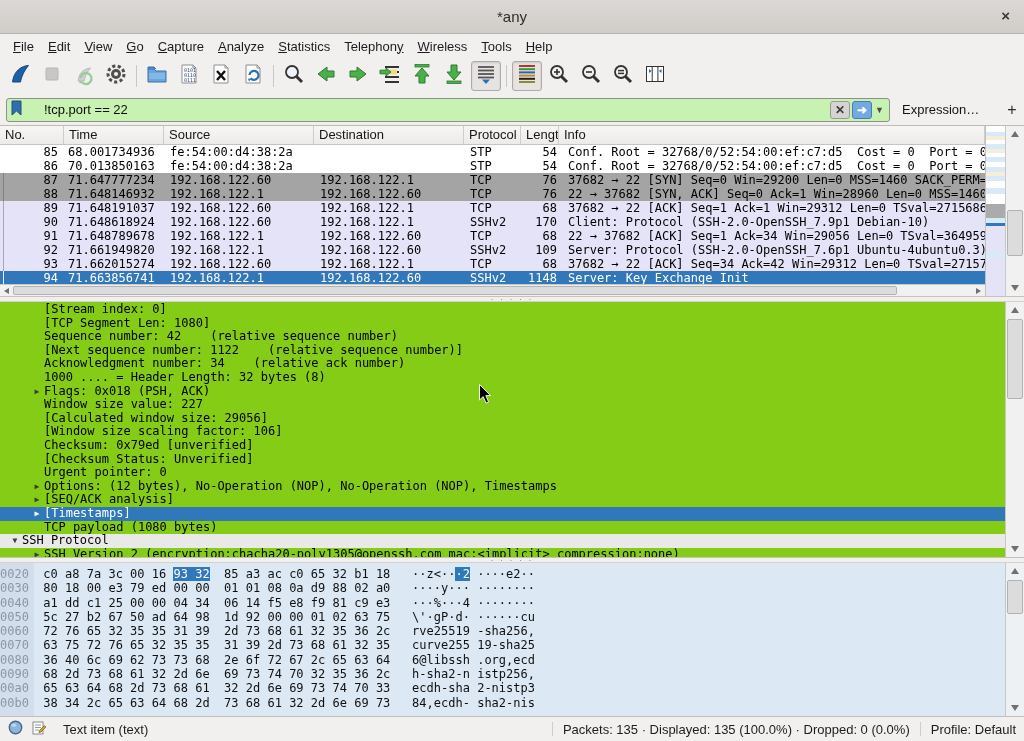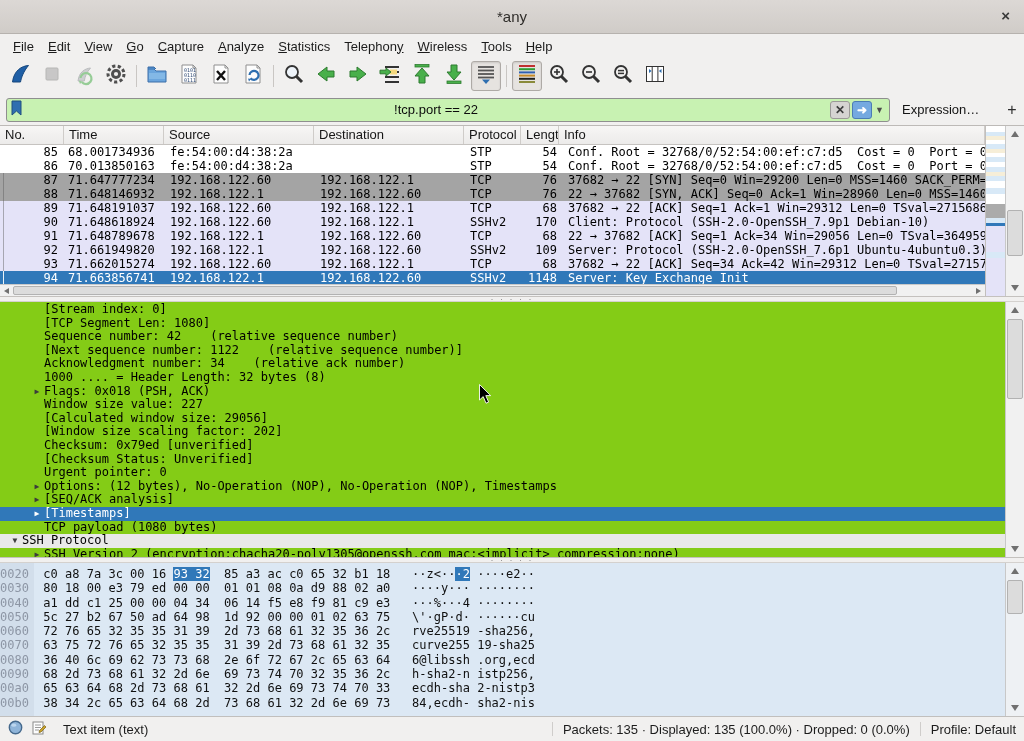--- a/index.html
+++ b/index.html
@@ -21,21 +21,21 @@
   
   #toolbar{height:36px;display:flex;align-items:center;padding-left:4px;}
   .tbtn{width:30px;height:30px;display:flex;align-items:center;justify-content:center;border:1px solid transparent;border-radius:3px;margin:0 1px;}
   .tbtn.pressed{border:1px solid #aeaaa6;background:#e6e3e0;box-shadow:inset 0 1px 2px rgba(0,0,0,.12);}
   .tbtn.disabled{opacity:.5;}
   .tsep{width:1px;height:22px;background:#c9c6c3;margin:0 4px;}
   
   #filterbar{height:32px;display:flex;align-items:center;padding:0 6px;border-bottom:1px solid #bdbab7;}
   #filterfield{flex:0 0 884px;height:24px;background:#c8f2b2;border:1px solid #8f8f8f;border-radius:3px;
     display:flex;align-items:center;padding:0 3px;}
-  #filtertext{flex:1;font-size:13px;color:#0c0c0c;padding-left:21px;white-space:pre;overflow:hidden;text-align:center;}
+  #filtertext{flex:1;font-size:13px;color:#0c0c0c;padding-left:21px;white-space:pre;overflow:hidden;}
   .ffbtn{width:20px;height:18px;border-radius:3px;display:flex;align-items:center;justify-content:center;margin-left:2px;font-size:12px;}
   #filter-clear{background:#d6d4d2;border:1px solid #9b9997;color:#3c3c3c;font-weight:bold;}
   #filter-apply{background:#74a9e0;border:1px solid #4a7cb4;color:#fff;font-weight:bold;}
   #filter-caret{color:#4c4c4c;font-size:9px;margin-left:3px;margin-right:2px;}
   #expression{font-size:13px;color:#141414;margin-left:12px;}
   #fsep{width:1px;height:18px;background:#c9c6c3;margin:0 10px 0 12px;}
   #addfilter{font-size:16px;color:#2c2c2c;padding:0 6px;}
   
   #packetlist{height:171px;display:flex;border-bottom:1px solid #c4c1be;}
   #pl-left{width:985px;display:flex;flex-direction:column;}
@@ -334,21 +334,21 @@
   <div id="detail-lines">
       <div class="dline i1"><span class="tw"></span><span class="txt">[Stream index: 0]</span></div>
       <div class="dline i1"><span class="tw"></span><span class="txt">[TCP Segment Len: 1080]</span></div>
       <div class="dline i1"><span class="tw"></span><span class="txt">Sequence number: 42    (relative sequence number)</span></div>
       <div class="dline i1"><span class="tw"></span><span class="txt">[Next sequence number: 1122    (relative sequence number)]</span></div>
       <div class="dline i1"><span class="tw"></span><span class="txt">Acknowledgment number: 34    (relative ack number)</span></div>
       <div class="dline i1"><span class="tw"></span><span class="txt">1000 .... = Header Length: 32 bytes (8)</span></div>
       <div class="dline i1"><span class="tw">▶</span><span class="txt">Flags: 0x018 (PSH, ACK)</span></div>
       <div class="dline i1"><span class="tw"></span><span class="txt">Window size value: 227</span></div>
       <div class="dline i1"><span class="tw"></span><span class="txt">[Calculated window size: 29056]</span></div>
-      <div class="dline i1"><span class="tw"></span><span class="txt">[Window size scaling factor: 202]</span></div>
+      <div class="dline i1"><span class="tw"></span><span class="txt">[Window size scaling factor: 106]</span></div>
       <div class="dline i1"><span class="tw"></span><span class="txt">Checksum: 0x79ed [unverified]</span></div>
       <div class="dline i1"><span class="tw"></span><span class="txt">[Checksum Status: Unverified]</span></div>
       <div class="dline i1"><span class="tw"></span><span class="txt">Urgent pointer: 0</span></div>
       <div class="dline i1"><span class="tw">▶</span><span class="txt">Options: (12 bytes), No-Operation (NOP), No-Operation (NOP), Timestamps</span></div>
       <div class="dline i1"><span class="tw">▶</span><span class="txt">[SEQ/ACK analysis]</span></div>
       <div class="dline i1 sel"><span class="tw">▶</span><span class="txt">[Timestamps]</span></div>
       <div class="dline i1"><span class="tw"></span><span class="txt">TCP payload (1080 bytes)</span></div>
       <div class="dline i0 shade"><span class="tw">▼</span><span class="txt">SSH Protocol</span></div>
       <div class="dline i1"><span class="tw">▶</span><span class="txt">SSH Version 2 (encryption:chacha20-poly1305@openssh.com mac:&lt;implicit&gt; compression:none)</span></div>
     </div>

